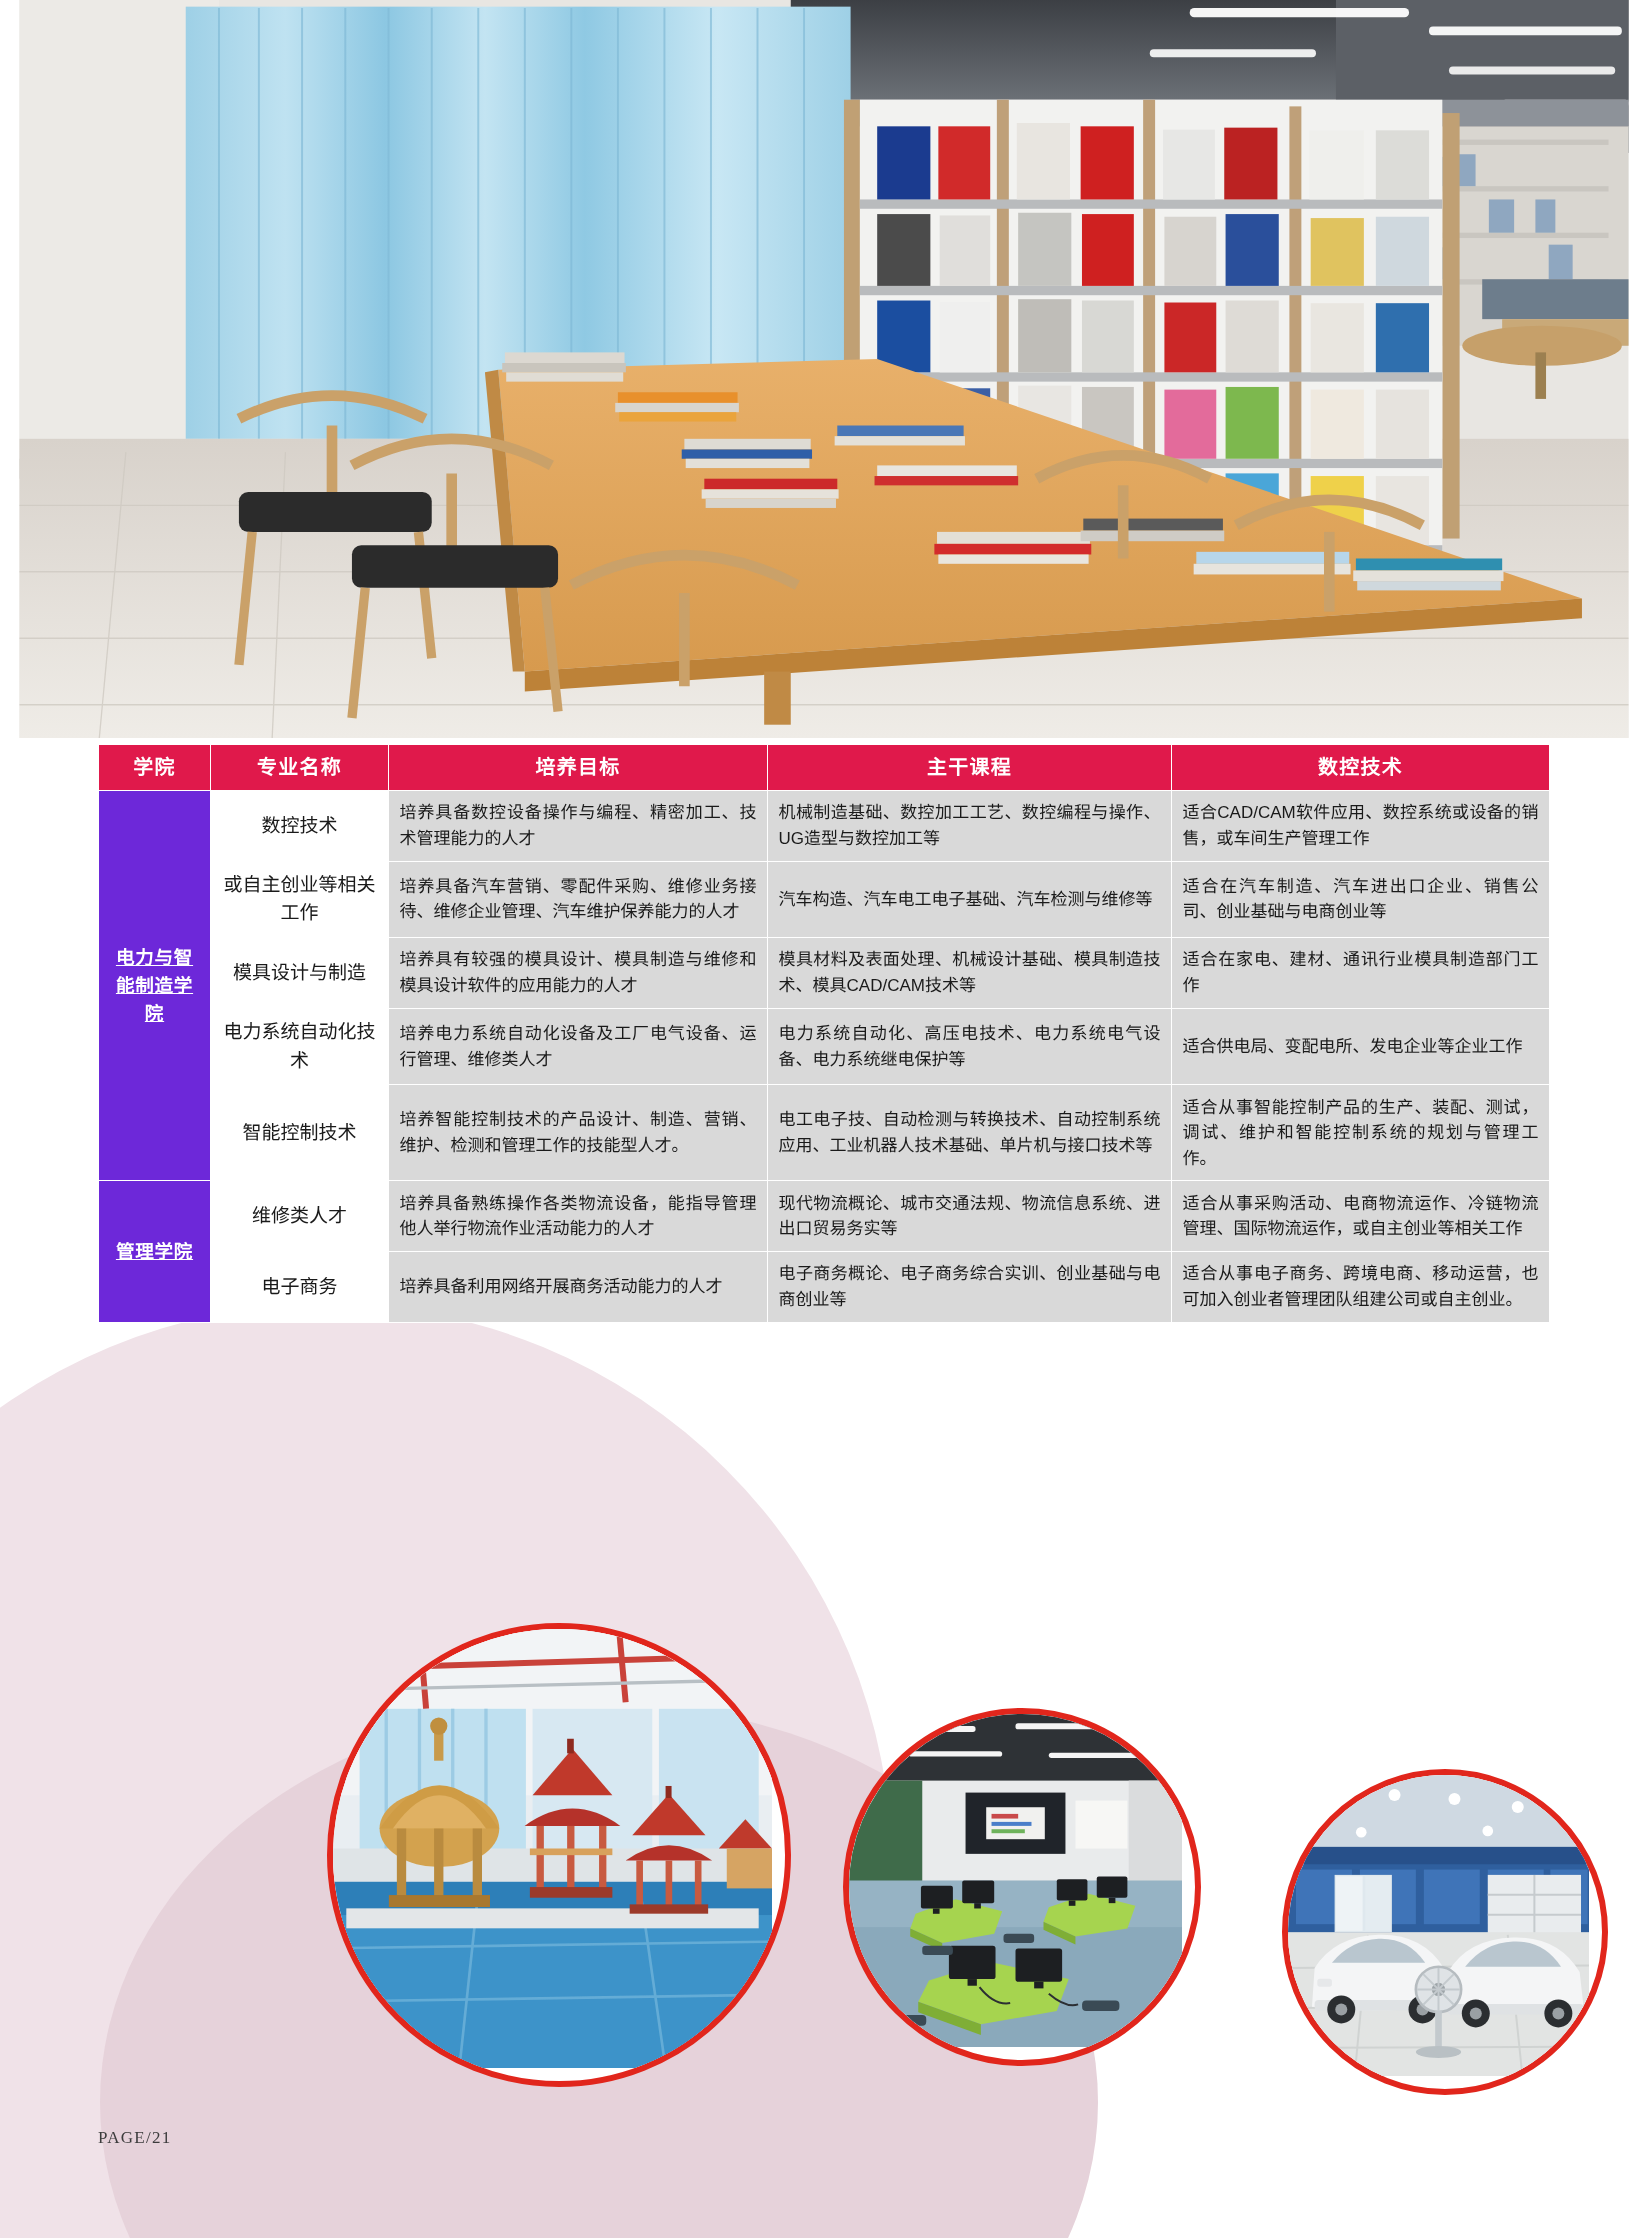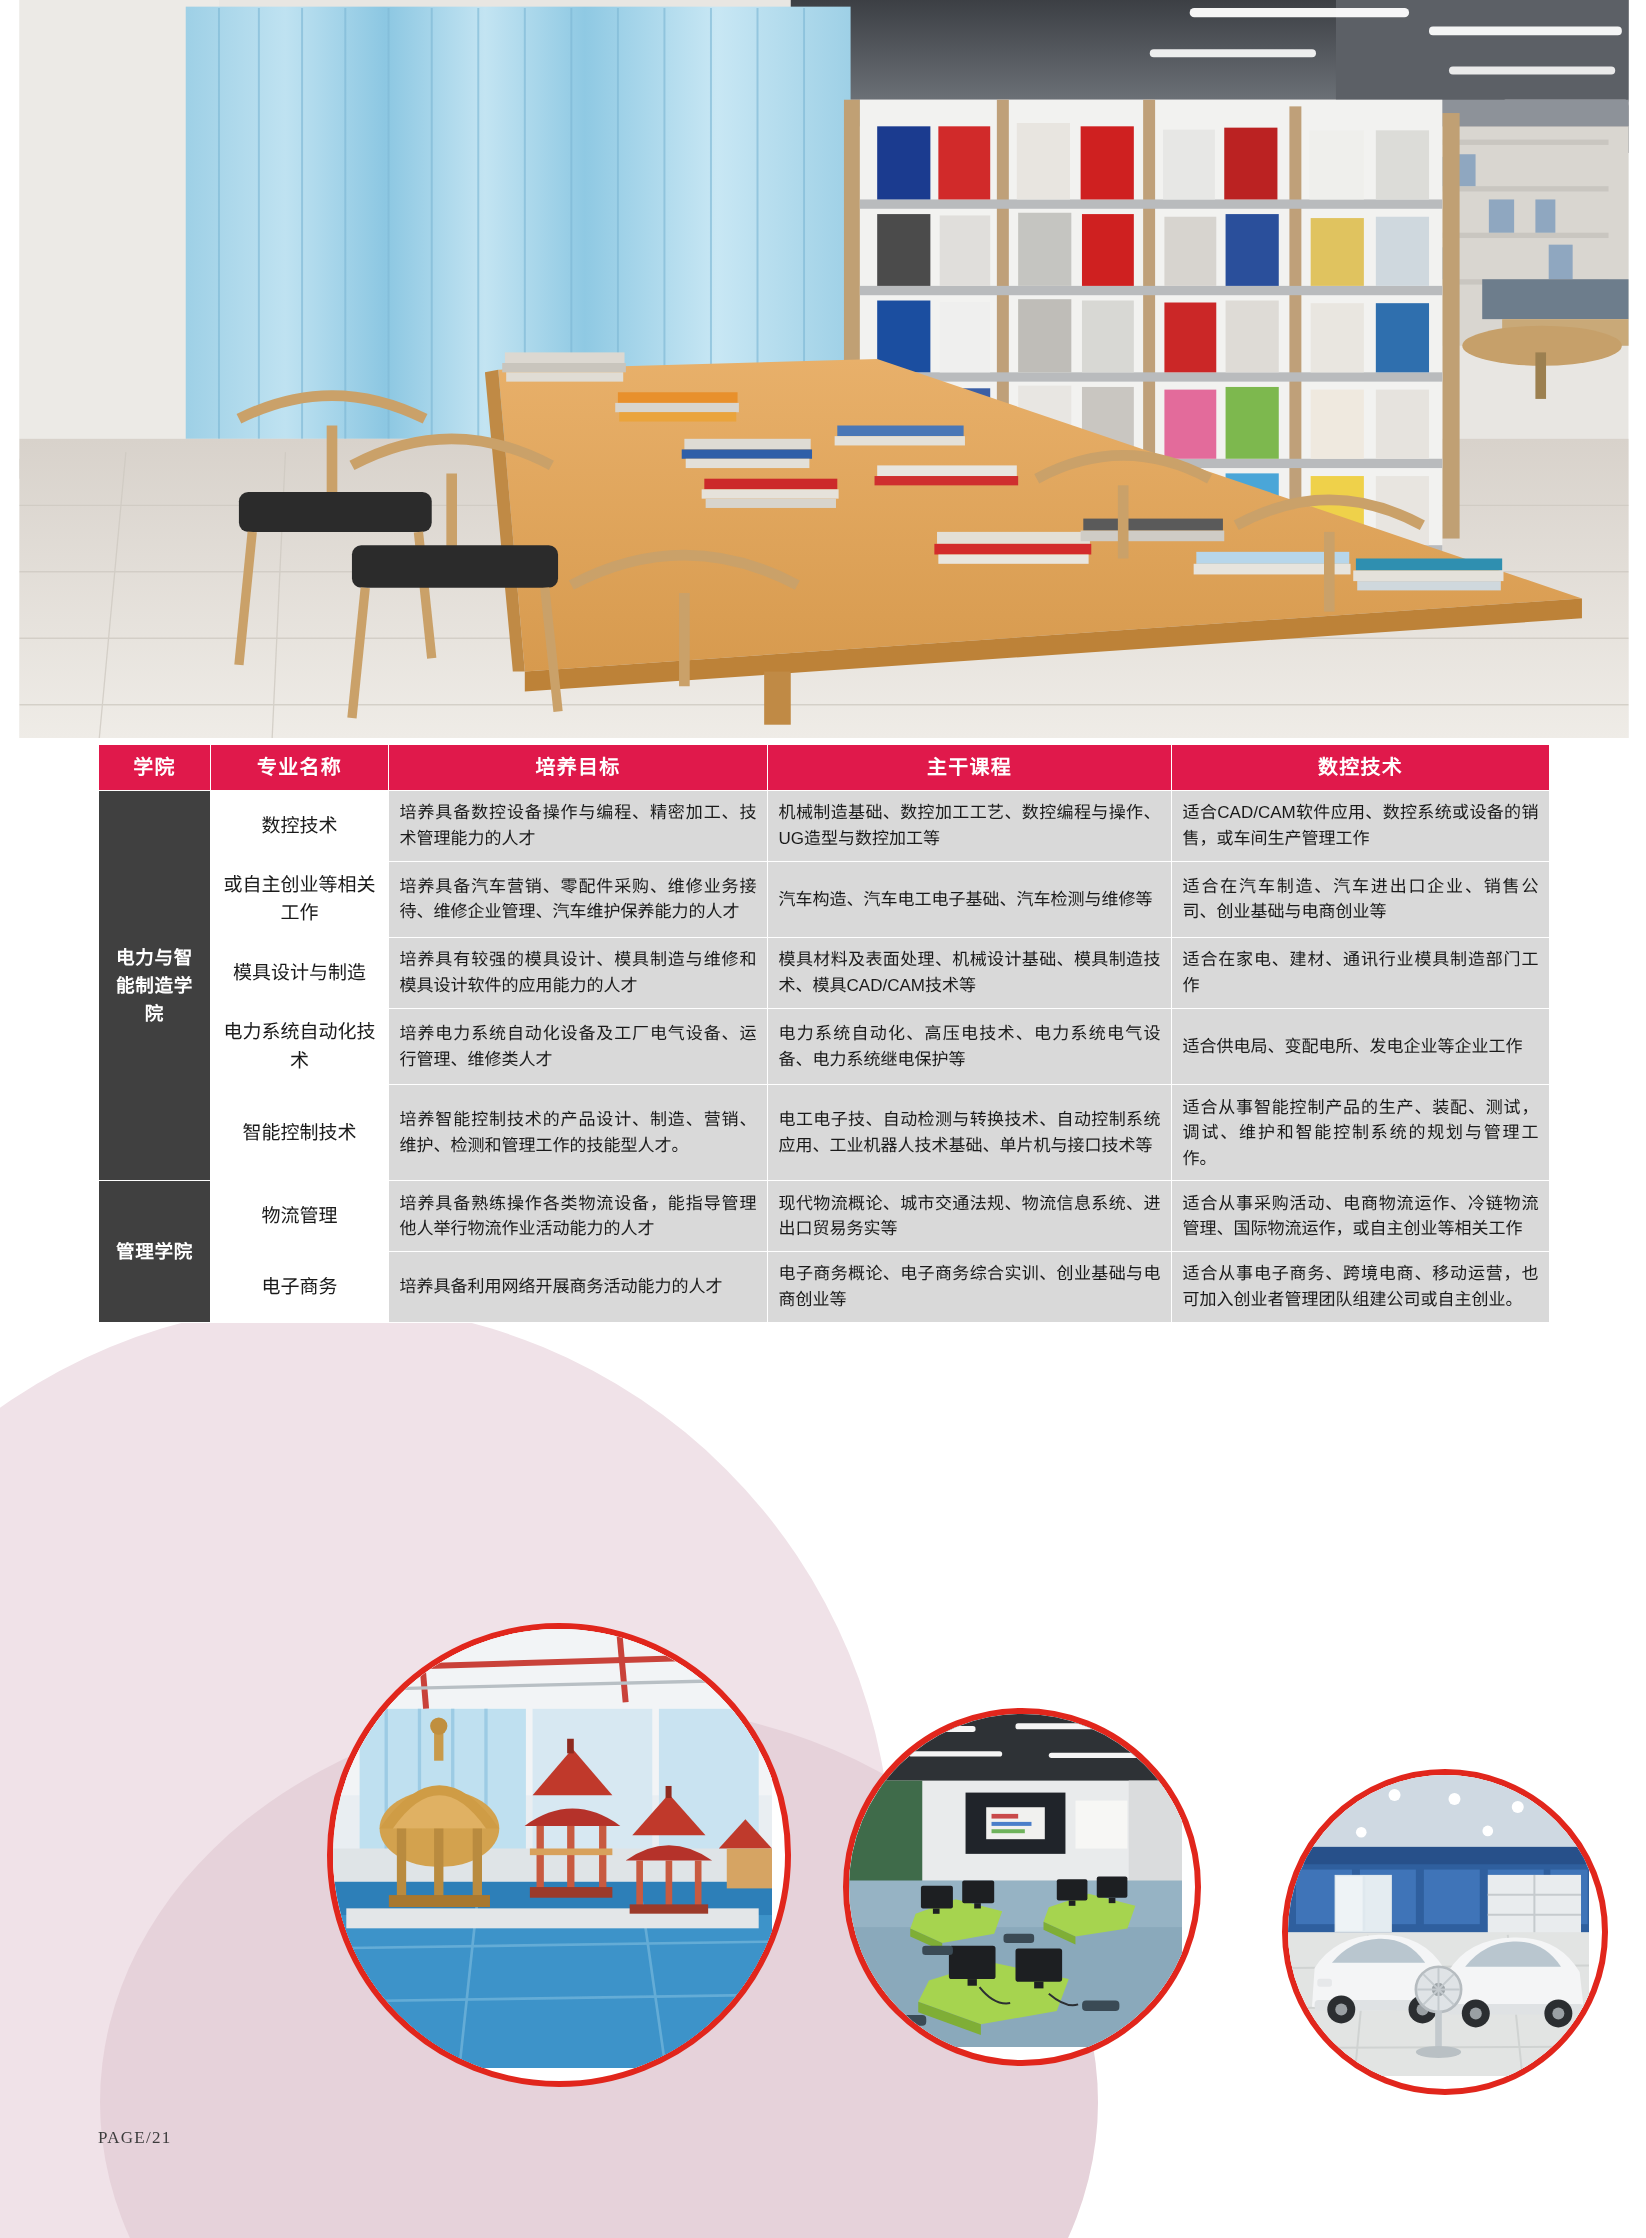--- a/index.html
+++ b/index.html
@@ -39,22 +39,22 @@
   table.majors col.c4{width:378px;}
   table.majors th{
     background:#e0194b;color:#ffffff;font-size:20px;font-weight:bold;
     letter-spacing:1.3px;height:43px;border:0.7px solid #ffffff;
   }
   table.majors td{
     border:0.7px solid #ffffff;vertical-align:middle;
     padding:9.3px 10.6px;
   }
   td.college{
-    background:#404040;color:#ffffff;font-weight:bold;font-size:18.6px;
-    text-align:center;line-height:1.5;letter-spacing:0.7px;
+    background:#6d28d9;color:#ffffff;font-weight:bold;font-size:18.6px;
+    text-align:center;line-height:1.5;letter-spacing:0.7px;text-decoration:underline;
   }
   td.major{
     background:#ffffff;text-align:center;font-size:19px;line-height:1.5;
     padding:9.3px 6.7px;
   }
   td.body{
     background:#d9d9d9;font-size:17px;text-align:justify;
     text-justify:inter-ideograph;line-height:1.5;
   }
   
@@ -359,21 +359,21 @@
       <td class="body">适合供电局、变配电所、发电企业等企业工作</td>
     </tr>
     <tr>
       <td class="major">智能控制技术</td>
       <td class="body">培养智能控制技术的产品设计、制造、营销、维护、检测和管理工作的技能型人才。</td>
       <td class="body">电工电子技、自动检测与转换技术、自动控制系统应用、工业机器人技术基础、单片机与接口技术等</td>
       <td class="body">适合从事智能控制产品的生产、装配、测试，调试、维护和智能控制系统的规划与管理工作。</td>
     </tr>
     <tr>
       <td class="college" rowspan="2">管理学院</td>
-      <td class="major">物流管理</td>
+      <td class="major">维修类人才</td>
       <td class="body">培养具备熟练操作各类物流设备，能指导管理他人举行物流作业活动能力的人才</td>
       <td class="body">现代物流概论、城市交通法规、物流信息系统、进出口贸易务实等</td>
       <td class="body">适合从事采购活动、电商物流运作、冷链物流管理、国际物流运作，或自主创业等相关工作</td>
     </tr>
     <tr>
       <td class="major">电子商务</td>
       <td class="body">培养具备利用网络开展商务活动能力的人才</td>
       <td class="body">电子商务概论、电子商务综合实训、创业基础与电商创业等</td>
       <td class="body">适合从事电子商务、跨境电商、移动运营，也可加入创业者管理团队组建公司或自主创业。</td>
     </tr>

